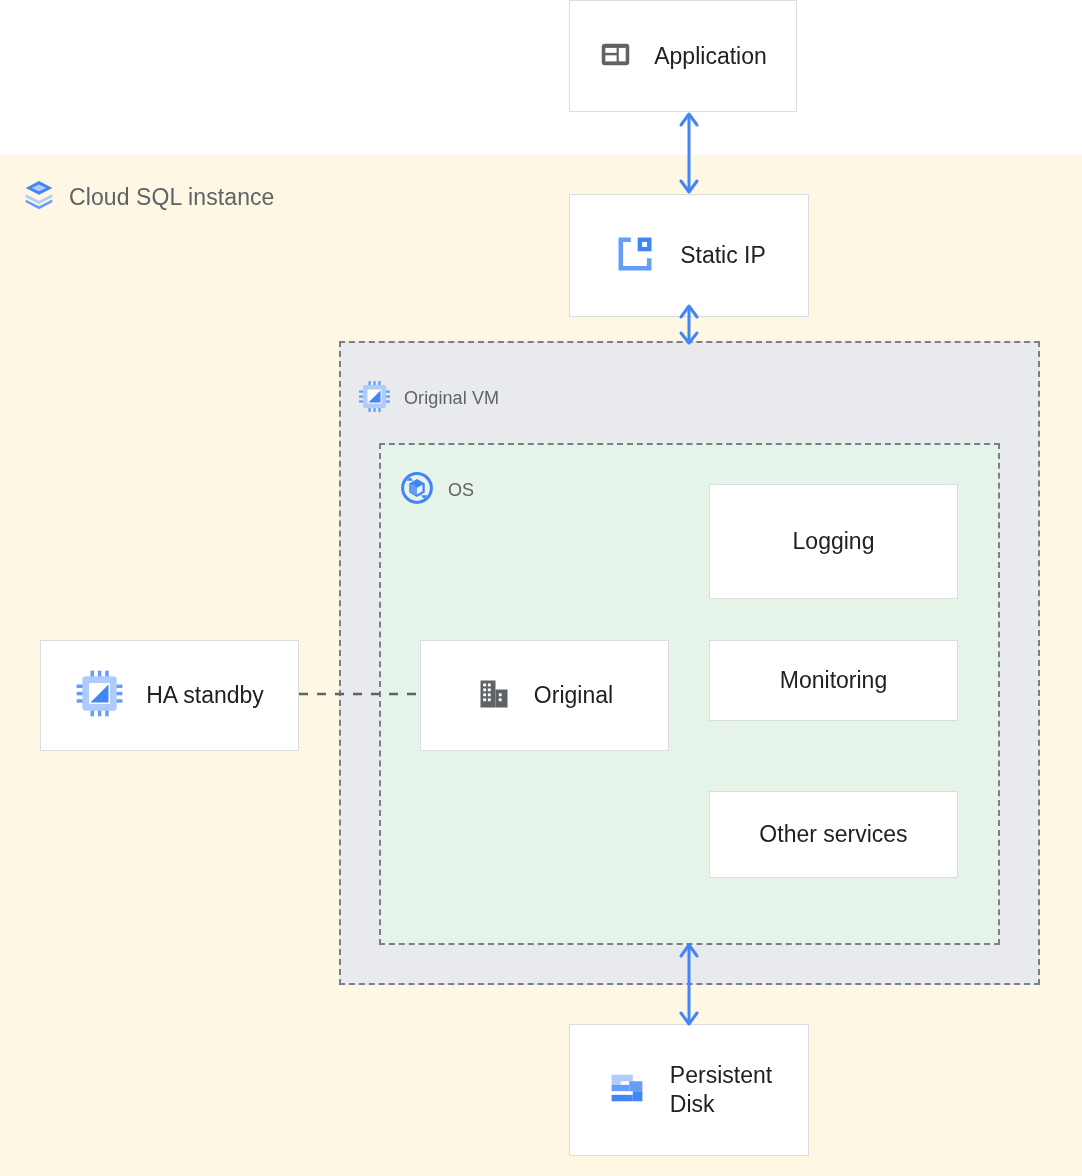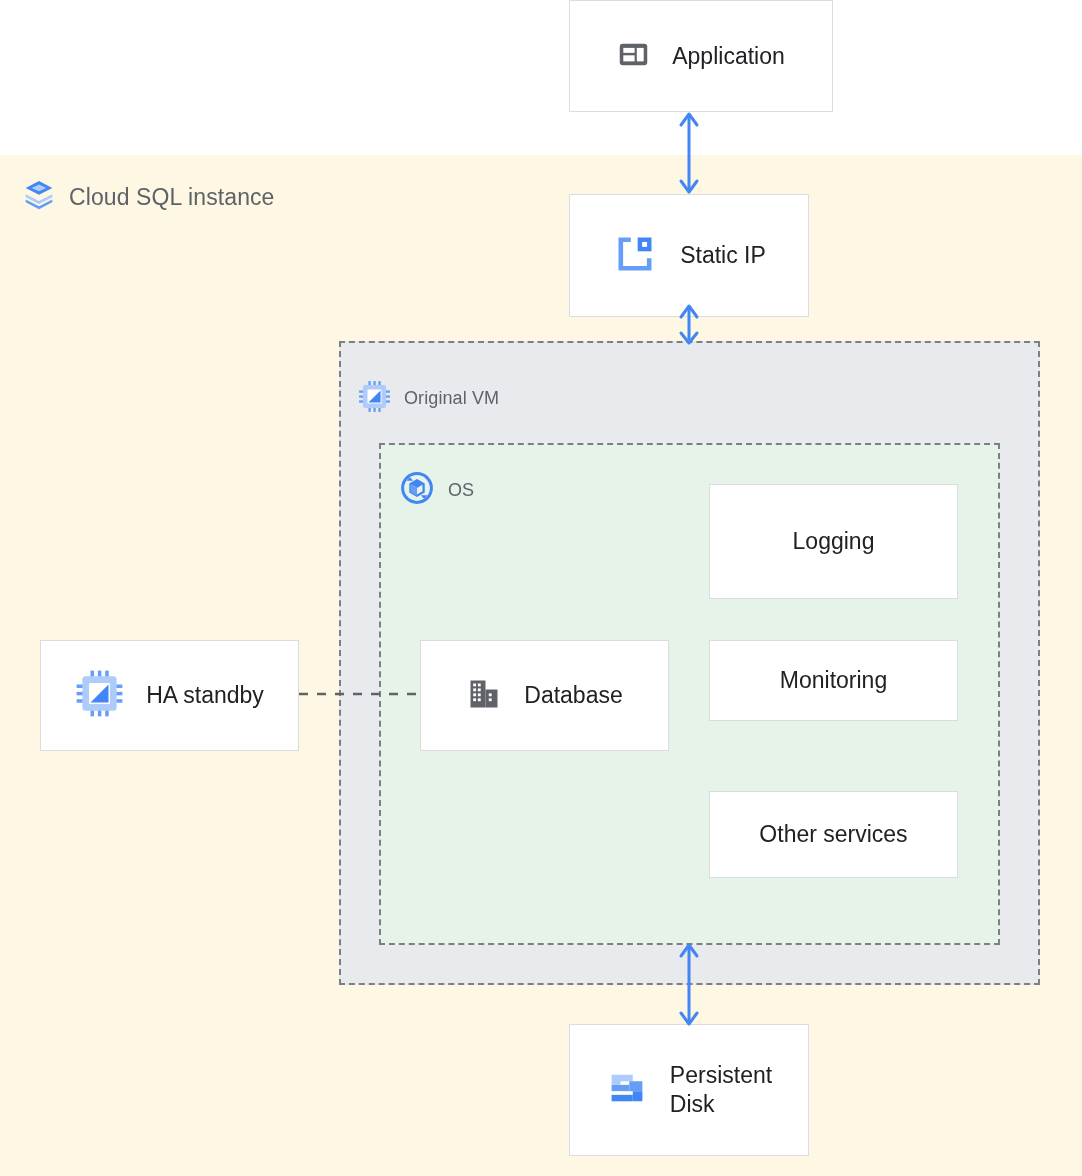--- a/index.html
+++ b/index.html
@@ -87,21 +87,21 @@
   .node-label {
     font-size: 23px;
     color: #202124;
     line-height: 1.25;
     white-space: pre-line;
   }
   .node.text-only .node-label {
     text-align: right;
   }
 
-  #node-application { left: 569px; top: 0px;    width: 264px; height: 112px; }
+  #node-application { left: 569px; top: 0px;    width: 228px; height: 112px; }
   #node-staticip    { left: 569px; top: 194px;  width: 240px; height: 123px; }
   #node-hastandby   { left: 40px;  top: 640px;  width: 259px; height: 111px; }
   #node-database    { left: 420px; top: 640px;  width: 249px; height: 111px; }
   #node-logging     { left: 709px; top: 484px;  width: 249px; height: 115px; }
   #node-monitoring  { left: 709px; top: 640px;  width: 249px; height: 81px; }
   #node-other       { left: 709px; top: 791px;  width: 249px; height: 87px; }
   #node-pdisk       { left: 569px; top: 1024px; width: 240px; height: 132px; }
 
   #node-hastandby .node-inner,
   #node-database .node-inner,
@@ -255,21 +255,21 @@
             <rect x="7.9" y="8.3" width="1.9" height="1.9"></rect>
             <rect x="4.8" y="11.6" width="1.9" height="1.9"></rect>
             <rect x="7.9" y="11.6" width="1.9" height="1.9"></rect>
             <rect x="4.8" y="14.9" width="1.9" height="1.9"></rect>
             <rect x="7.9" y="14.9" width="1.9" height="1.9"></rect>
             <rect x="15.2" y="11.6" width="1.9" height="1.9"></rect>
             <rect x="15.2" y="14.9" width="1.9" height="1.9"></rect>
           </g>
         </svg>
       </span>
-      <span class="node-label">Database</span>
+      <span class="node-label">Original</span>
     </div>
   </div>
 
   <div class="node text-only" id="node-logging">
     <span class="node-label">Logging</span>
   </div>
 
   <div class="node text-only" id="node-monitoring">
     <span class="node-label">Monitoring</span>
   </div>

